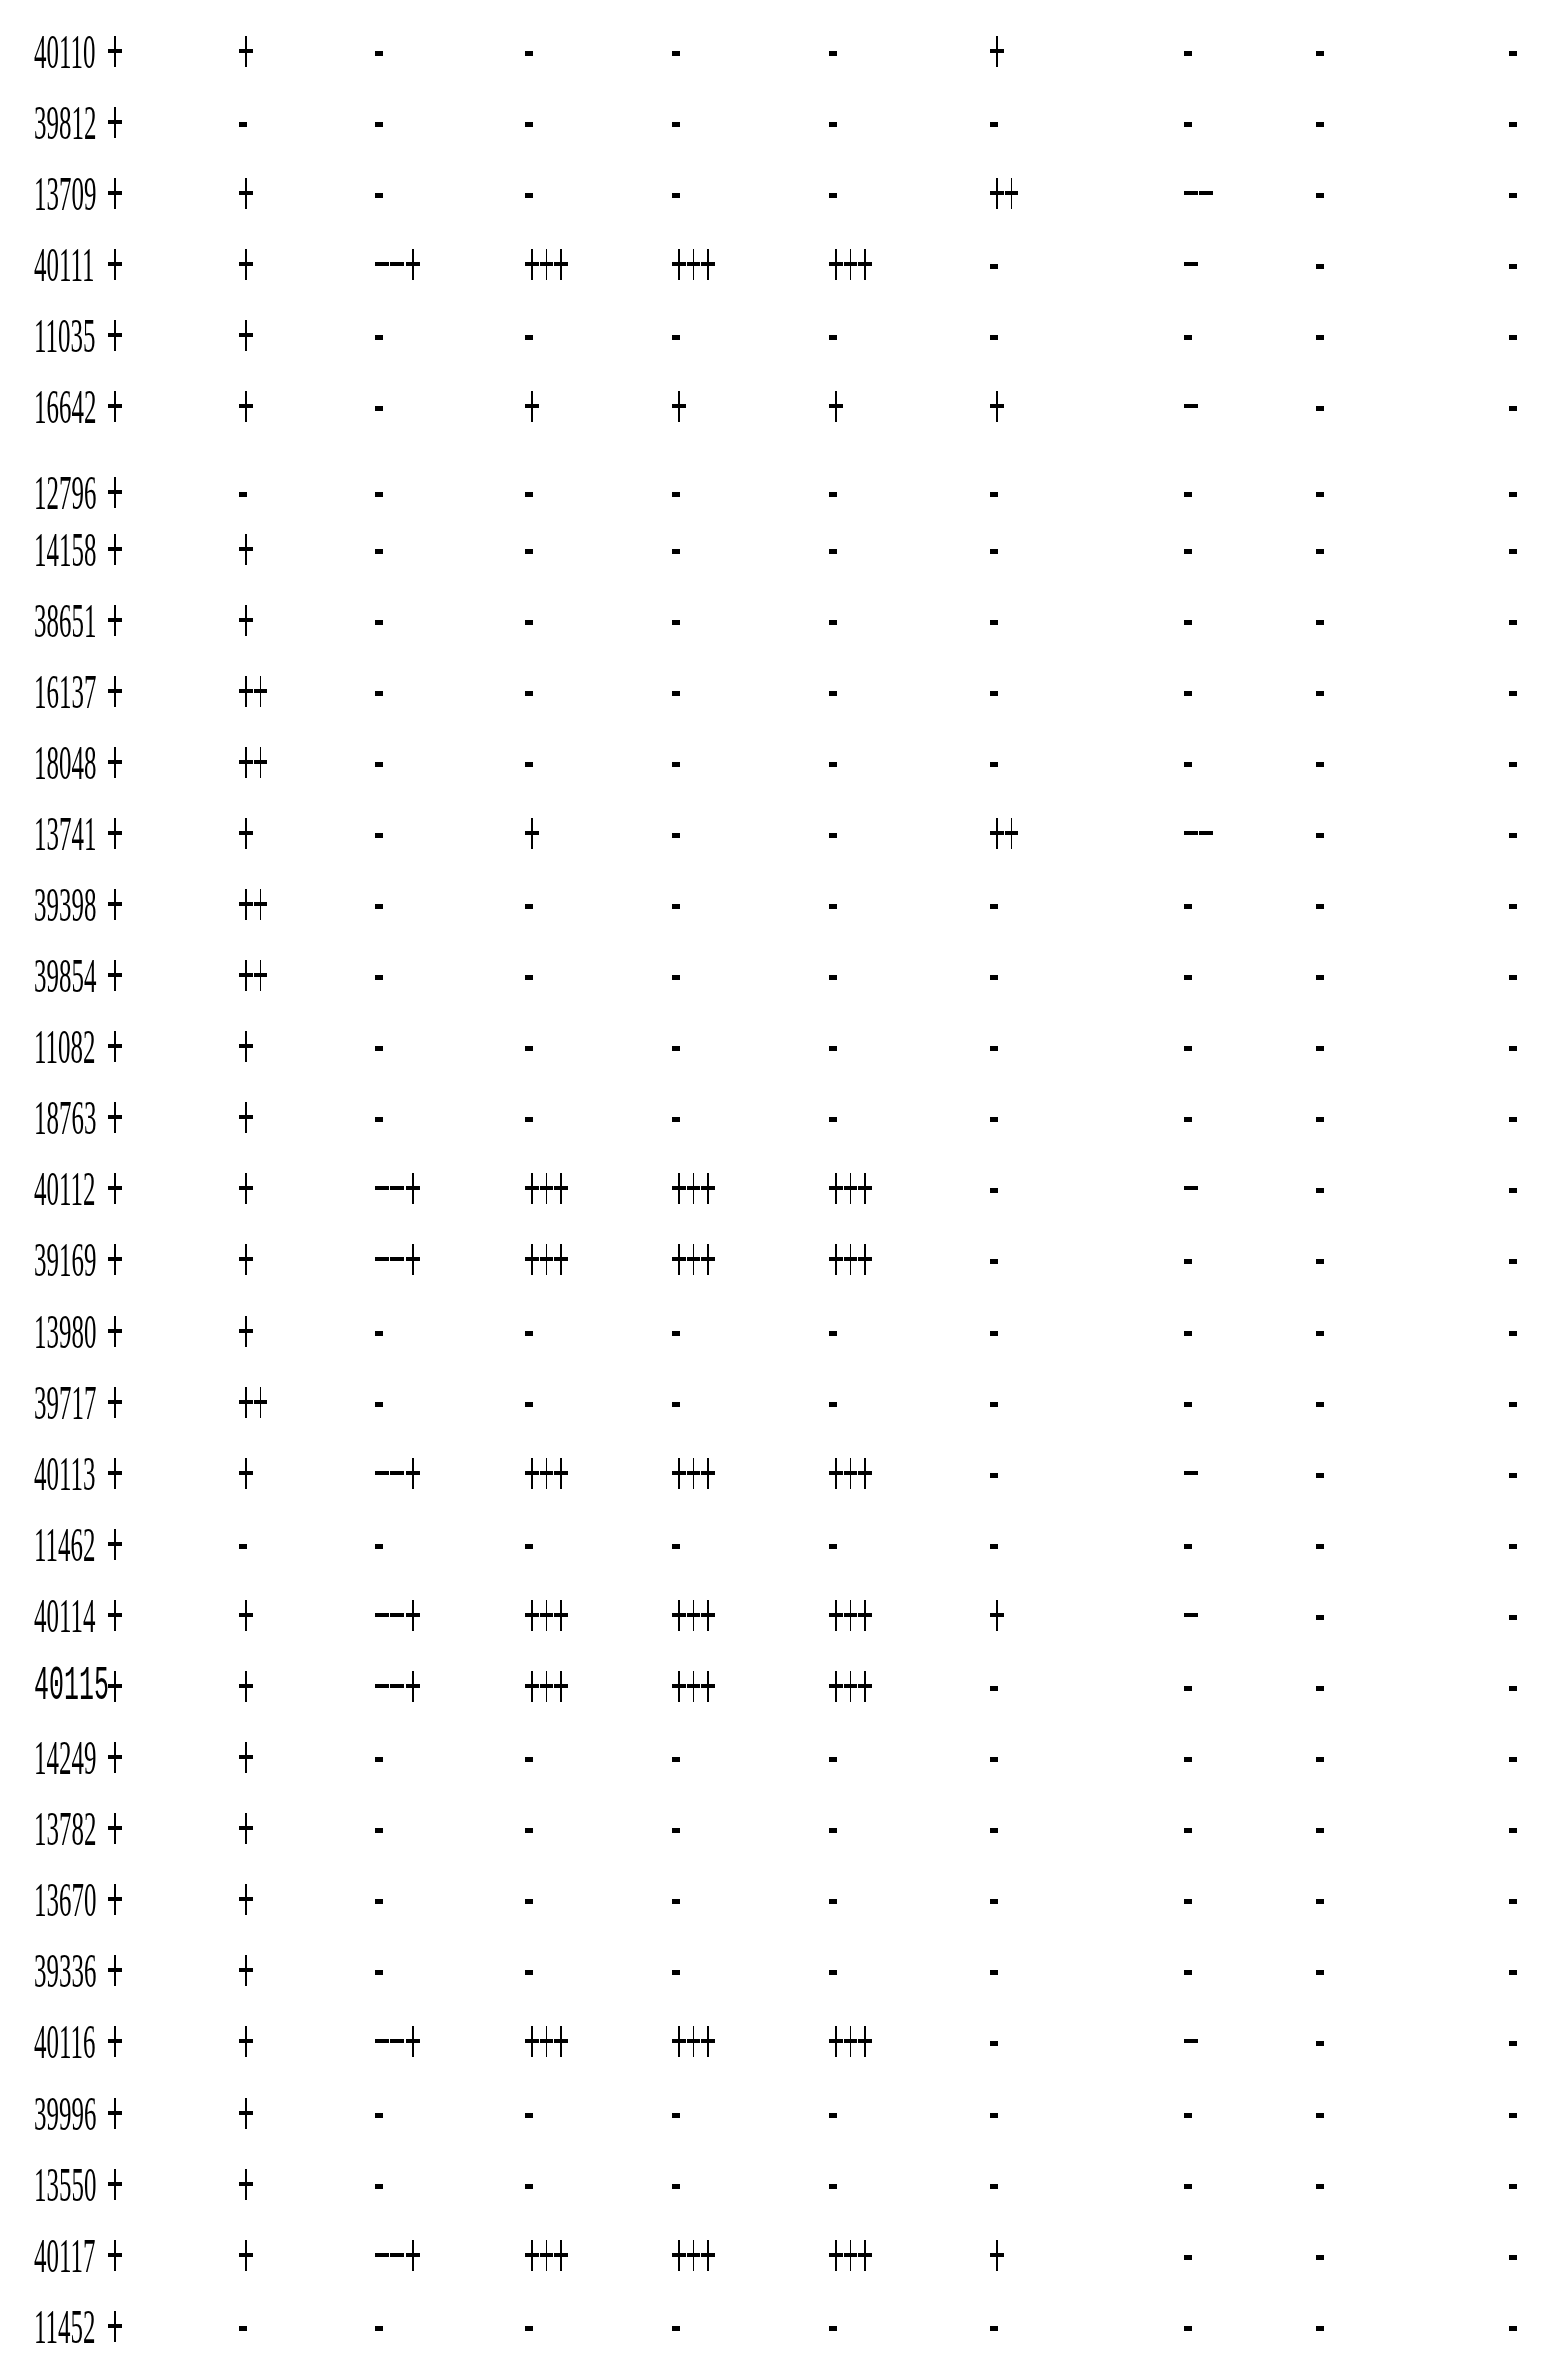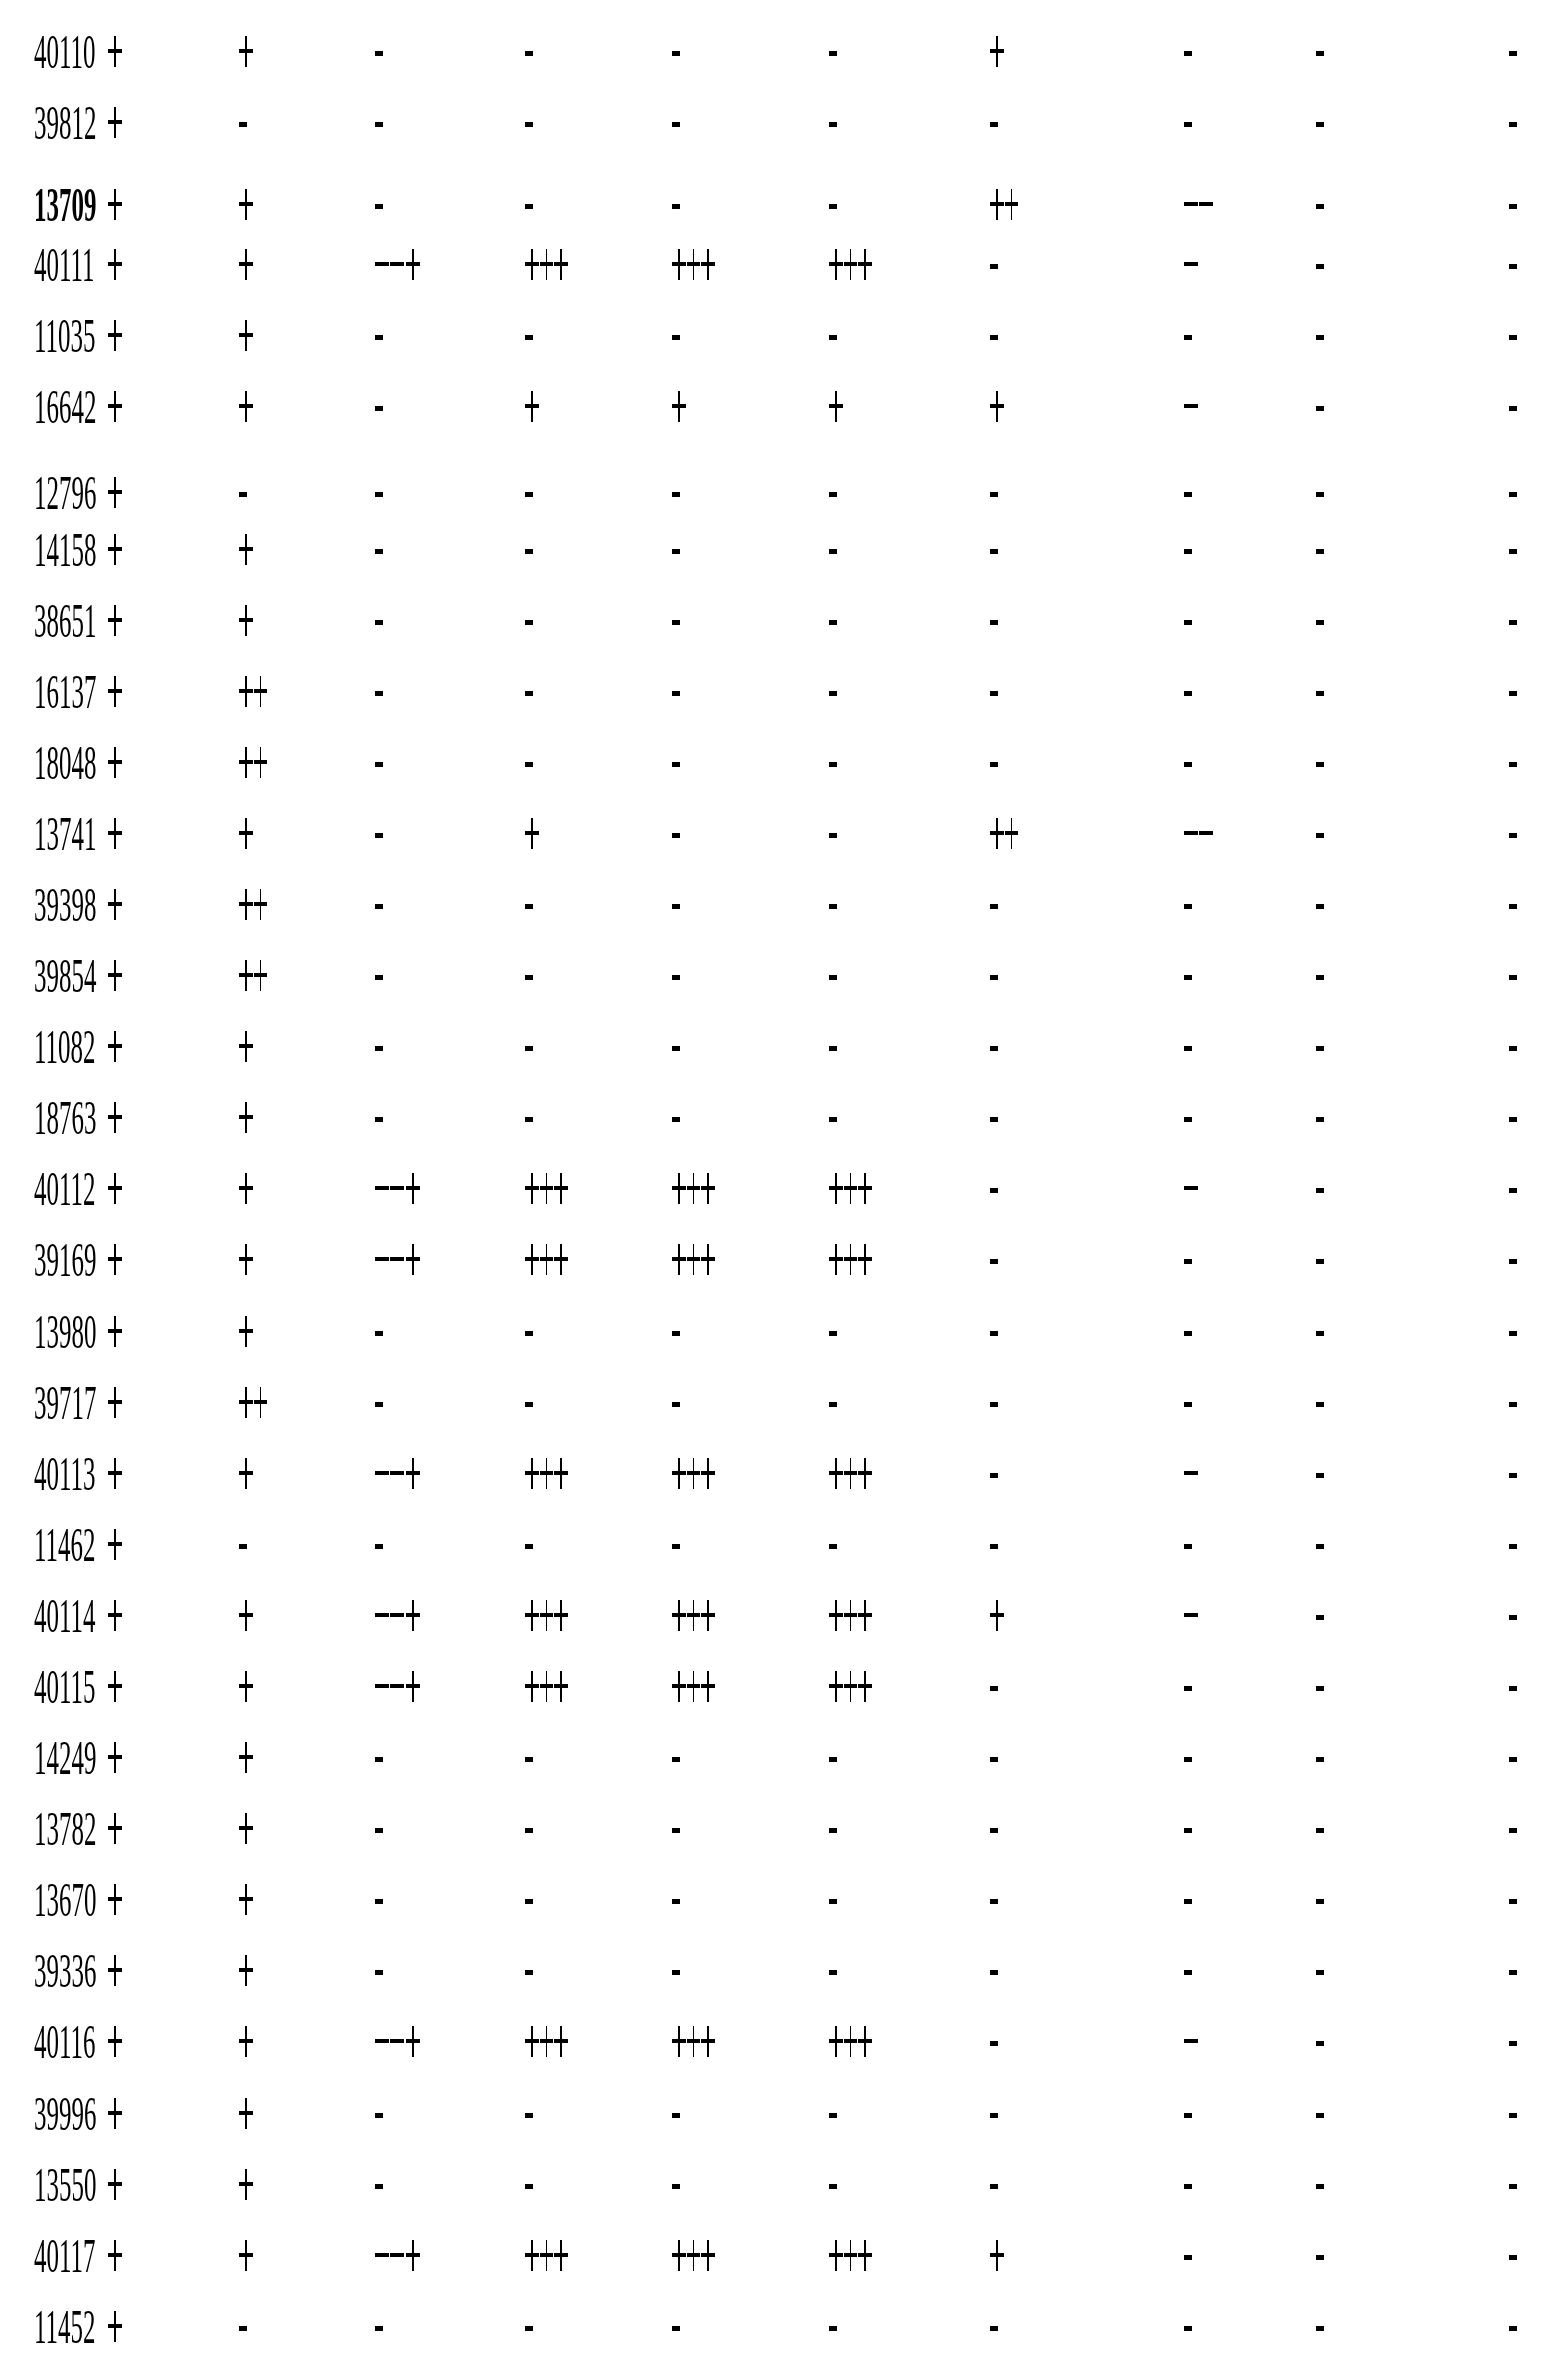--- a/index.html
+++ b/index.html
@@ -87,21 +87,21 @@
       <span class="cell" style="left: 1184px;">
         <span class="glyph dot"></span>
       </span>
       <span class="cell" style="left: 1316px;">
         <span class="glyph dot"></span>
       </span>
       <span class="cell" style="left: 1509px;">
         <span class="glyph dot"></span>
       </span>
     </div>
-    <div class="row" style="top: 169px; font-weight: bold;">
+    <div class="row" style="top: 158px;">
       <span class="rid">13709</span>
       <span class="cell" style="left: 108px;">
         <span class="glyph plus"></span>
       </span>
       <span class="cell" style="left: 239px;">
         <span class="glyph plus"></span>
       </span>
       <span class="cell" style="left: 375px;">
         <span class="glyph dot"></span>
       </span>
@@ -829,21 +829,21 @@
       <span class="cell" style="left: 1184px;">
         <span class="glyph minus"></span>
       </span>
       <span class="cell" style="left: 1316px;">
         <span class="glyph dot"></span>
       </span>
       <span class="cell" style="left: 1509px;">
         <span class="glyph dot"></span>
       </span>
     </div>
-    <div class="row" style="top: 1651px;">
+    <div class="row" style="top: 1651px; font-family: Liberation Mono, monospace;">
       <span class="rid">40115</span>
       <span class="cell" style="left: 108px;">
         <span class="glyph plus"></span>
       </span>
       <span class="cell" style="left: 239px;">
         <span class="glyph plus"></span>
       </span>
       <span class="cell" style="left: 375px;">
         <span class="glyph minus"></span>
         <span class="glyph minus"></span>

